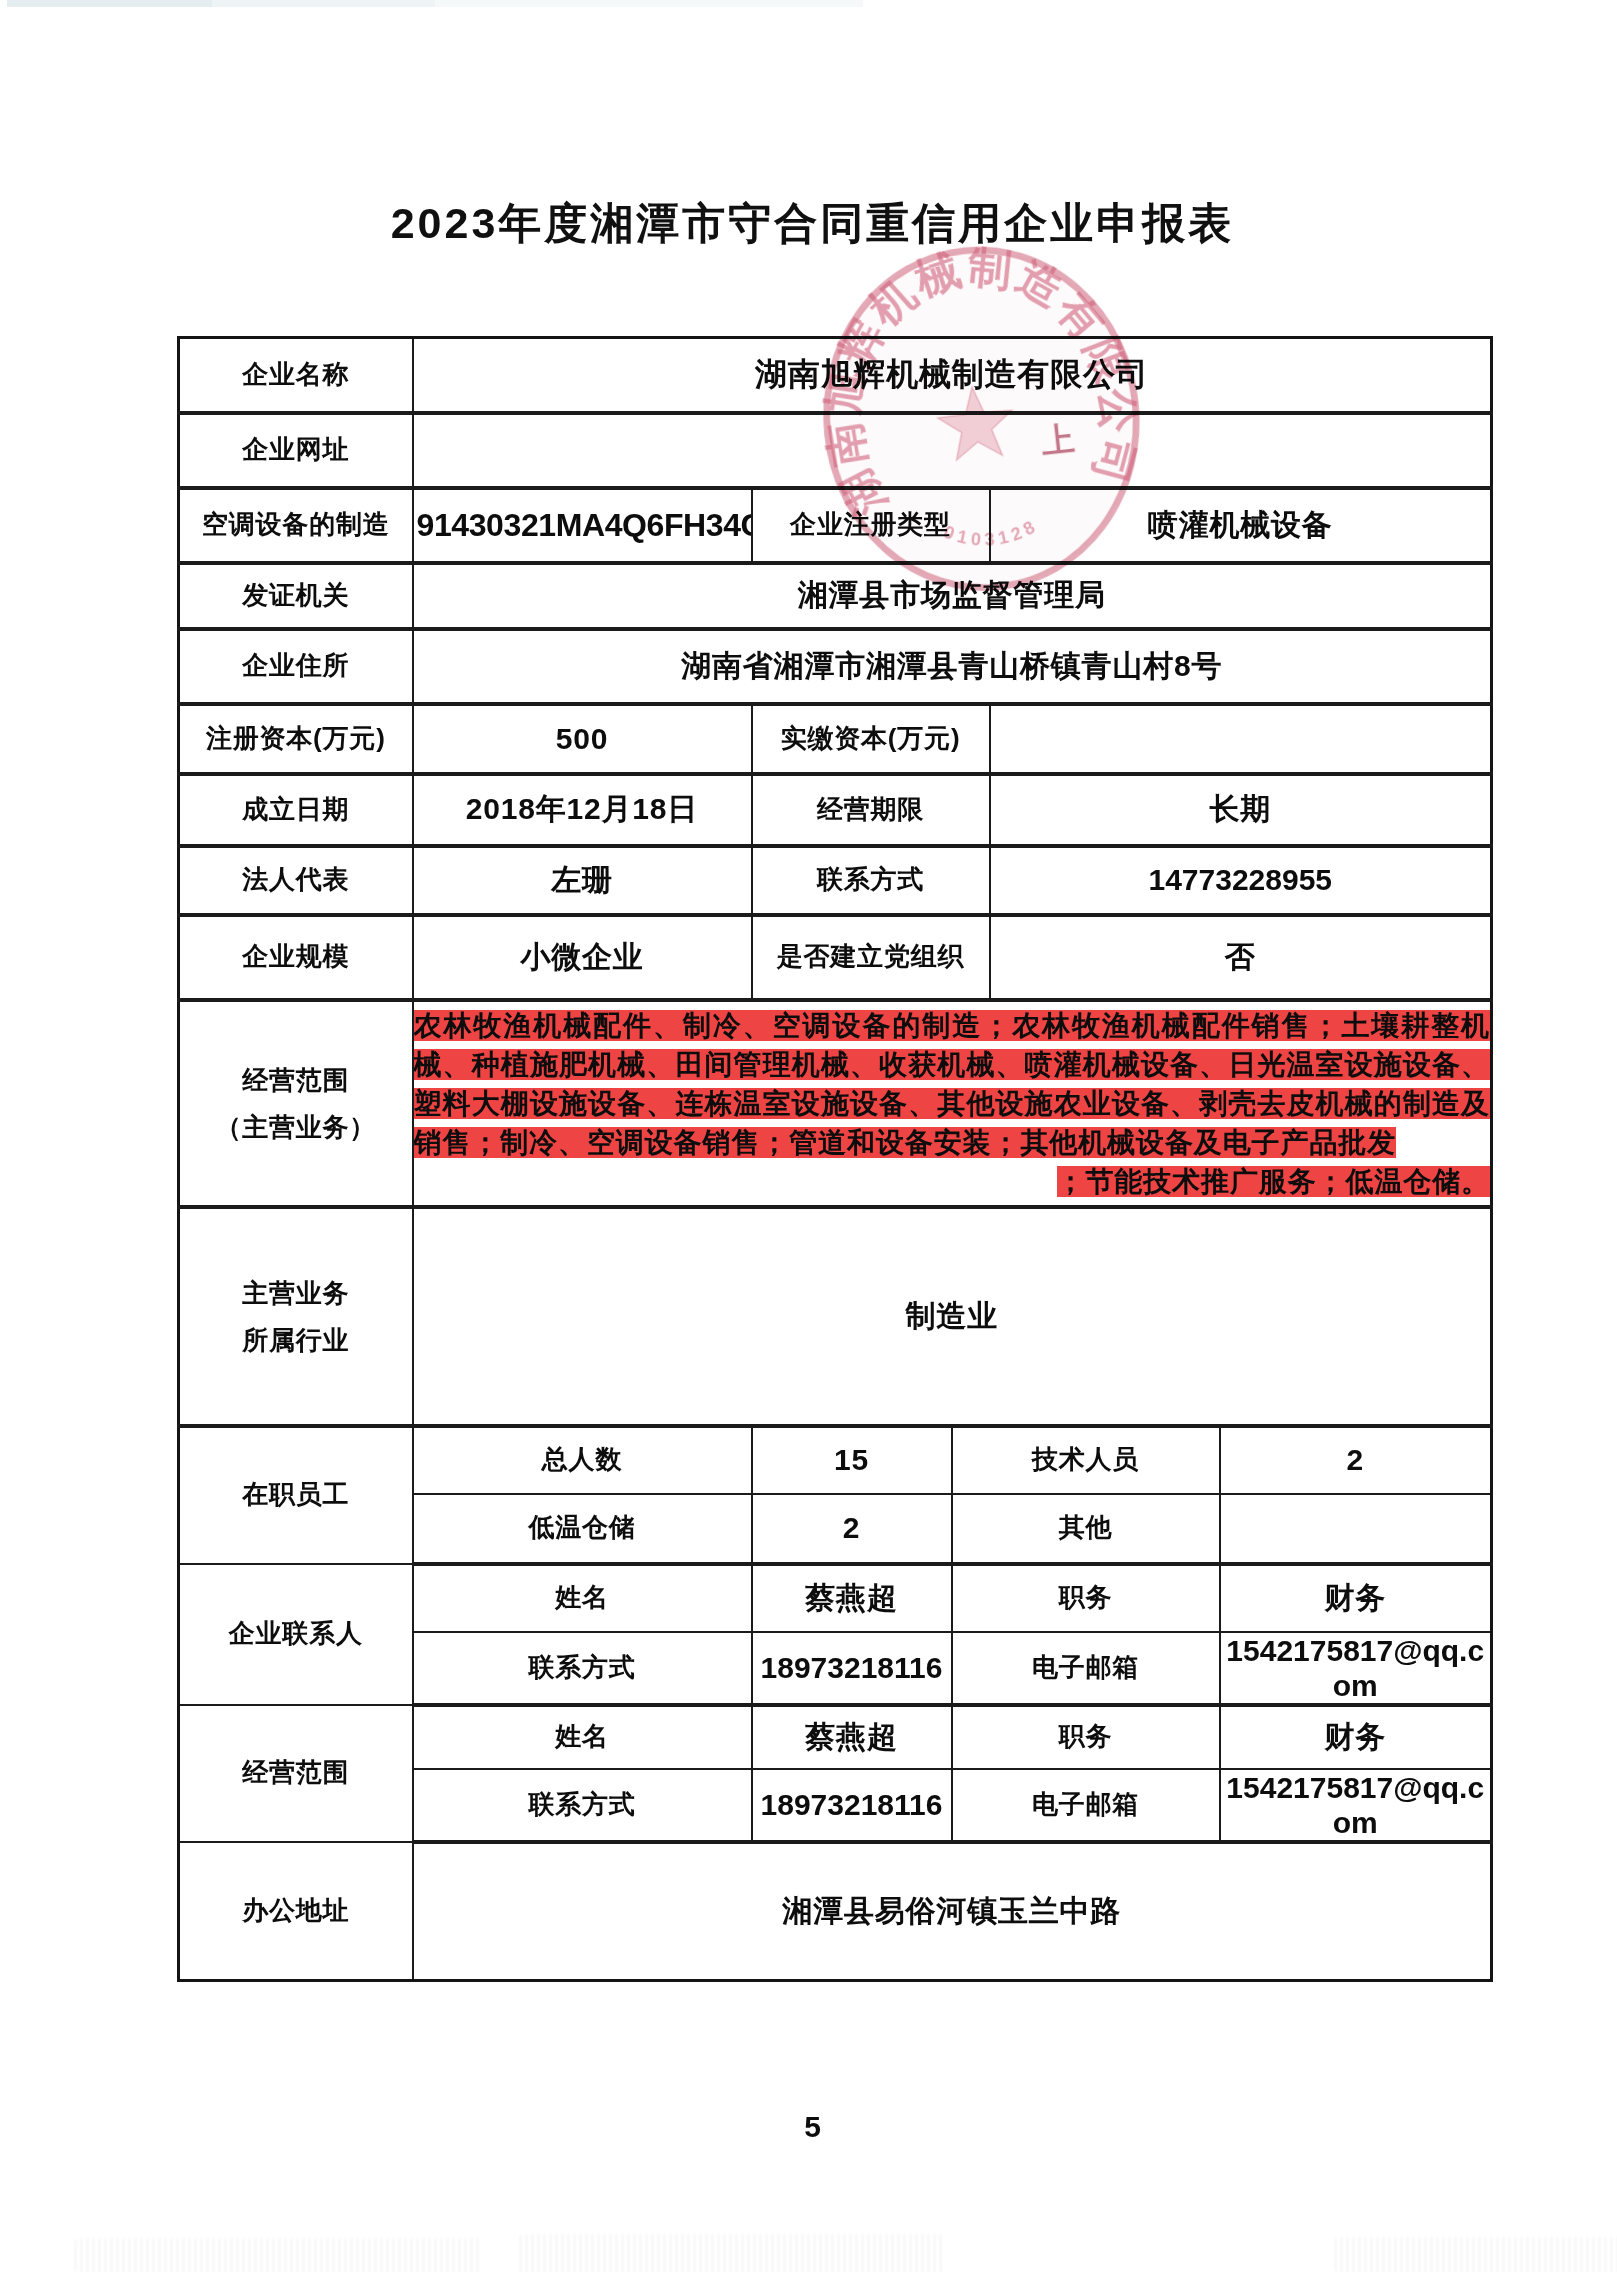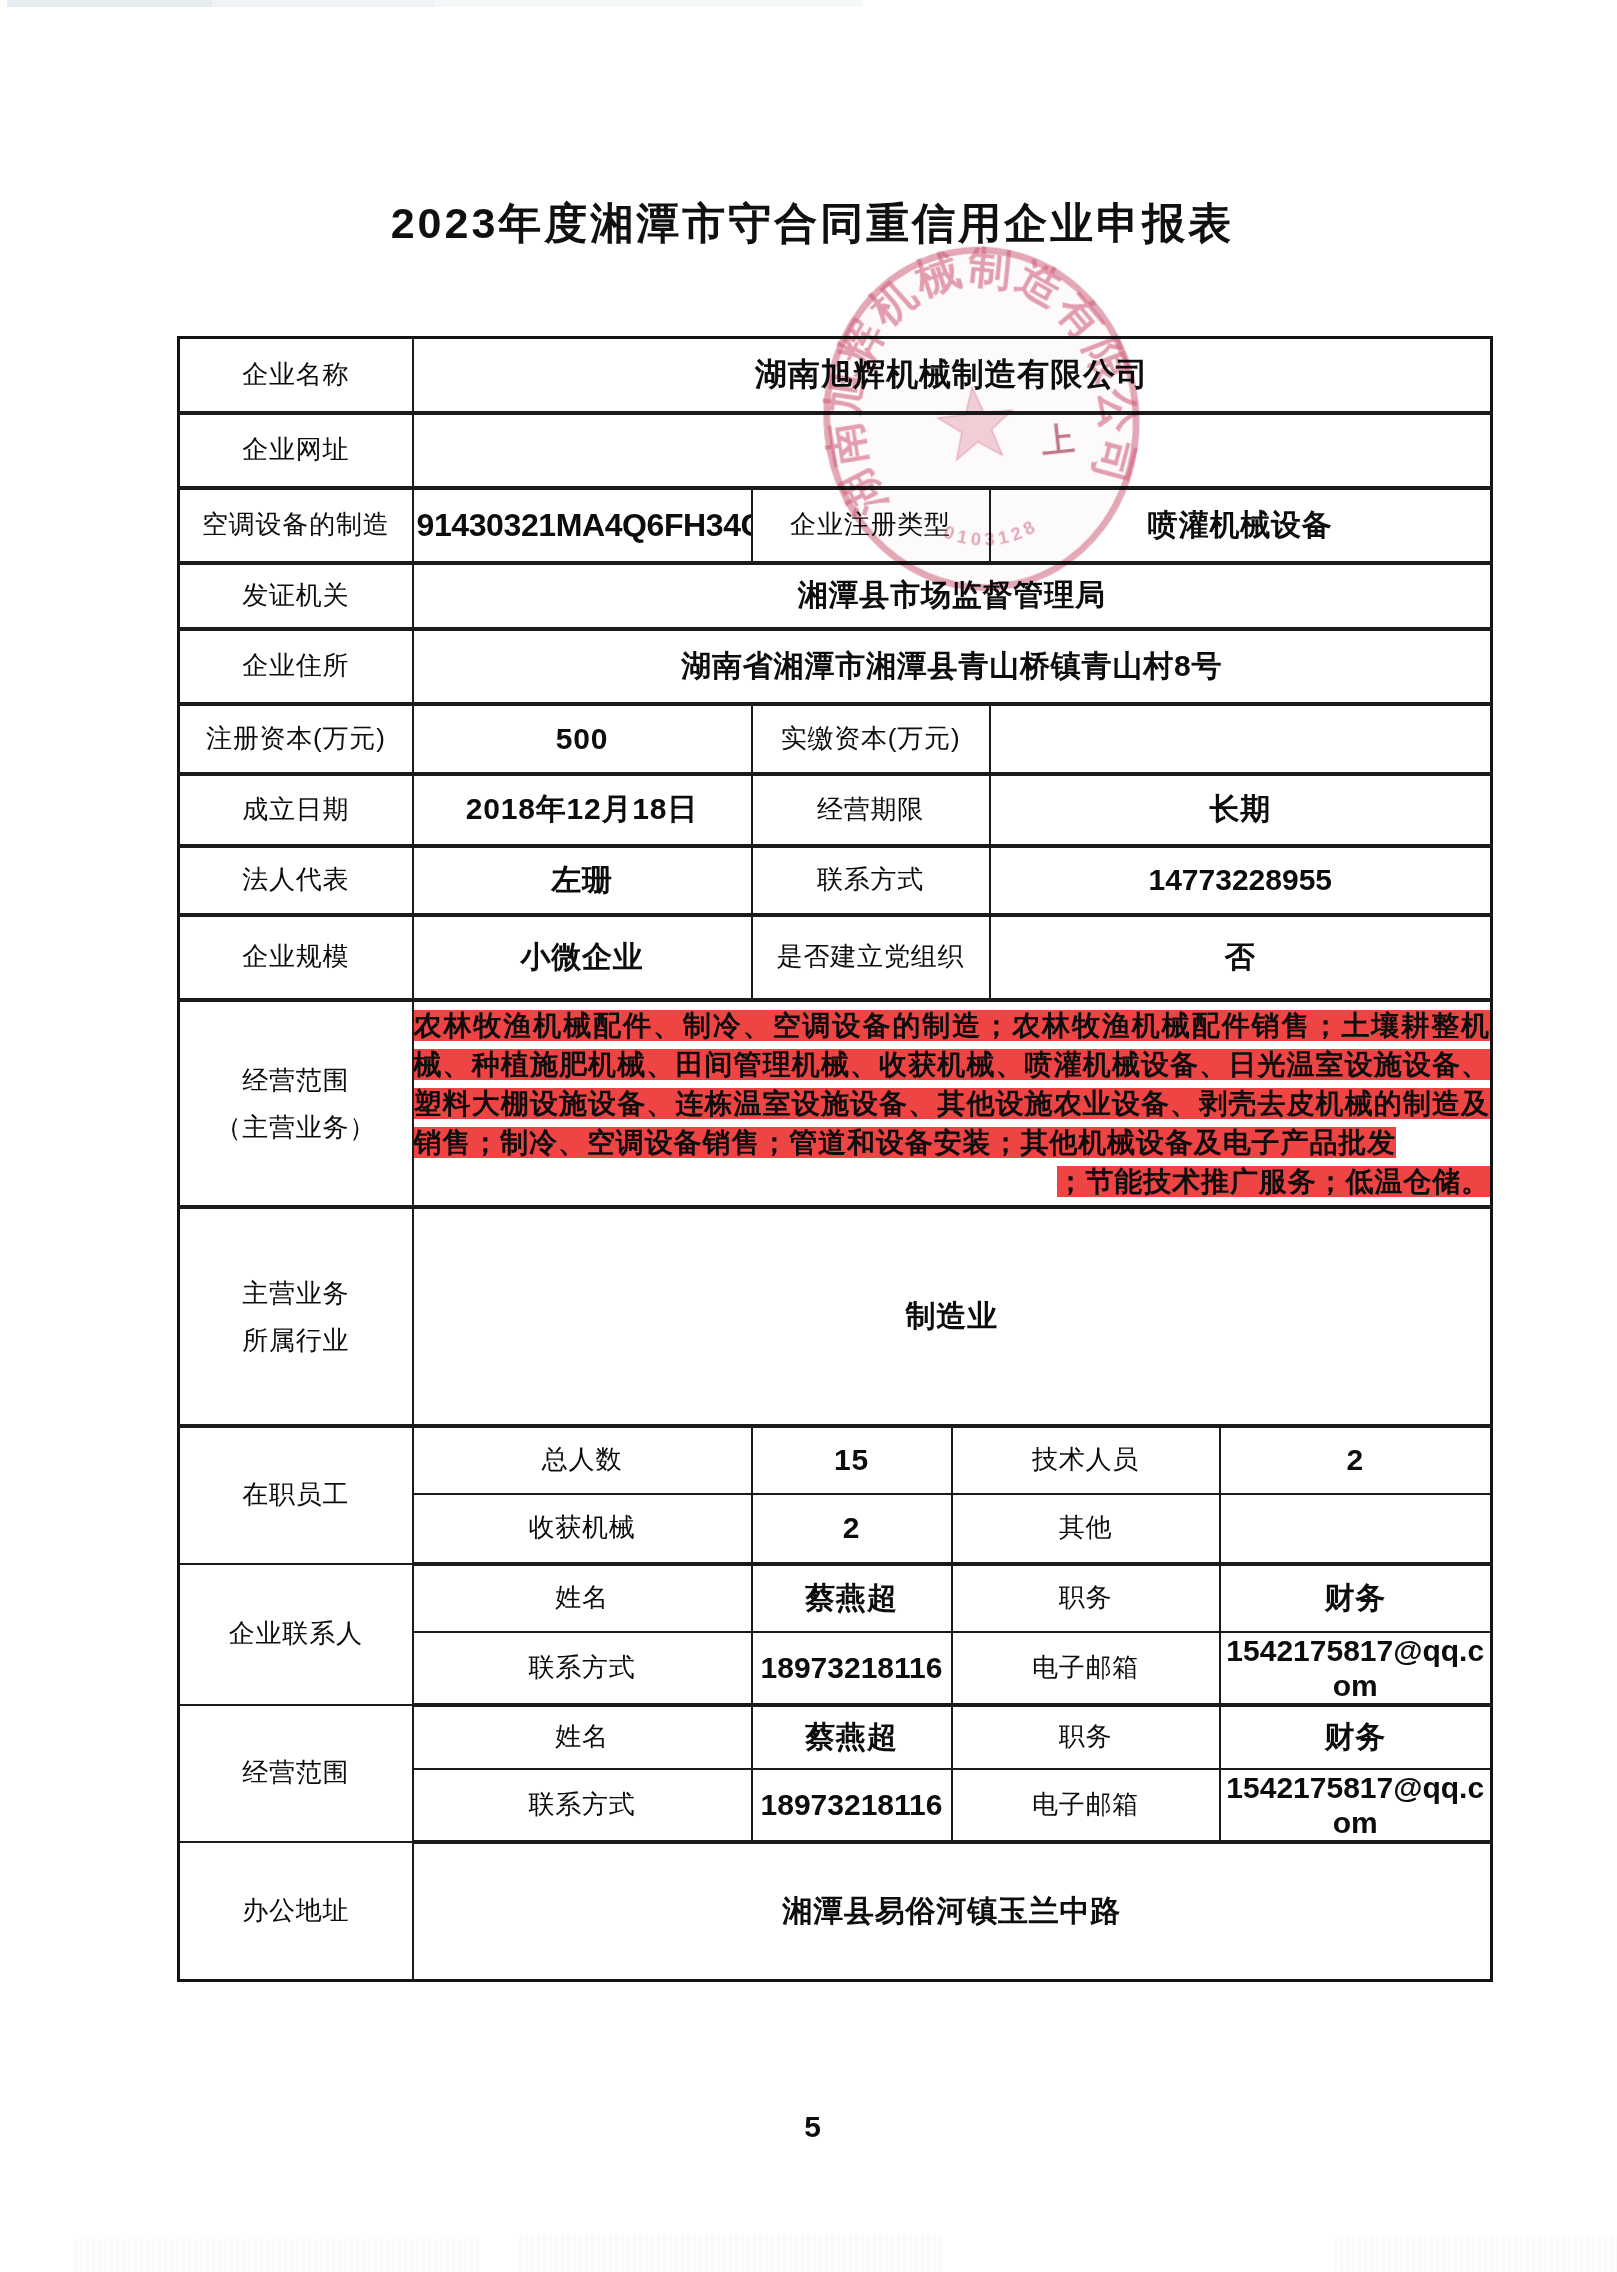--- a/index.html
+++ b/index.html
@@ -25,21 +25,21 @@
 
   .form-table{position:absolute;left:170px;top:336px;width:1312px;
     border-collapse:collapse;table-layout:fixed;border:3.8px solid #141414;}
   .form-table td{border:2.3px solid #1b1b1b;padding:0;vertical-align:middle;overflow:hidden;}
   tr.sep td{border-bottom-width:4.5px;}
 
   .rh100{height:75px}.rh88{height:66px}.rh99{height:75px}.rh93{height:70px}
   .rh95{height:72px}.rh92{height:69px}.rh113{height:85px}.rh275{height:207px}
   .rh290{height:219px}.rh90{height:68px}.rh85{height:64px}.rh96{height:72px}.rh184{height:139px}
 
-  .lbl{font-weight:normal;font-size:26px;text-align:center;letter-spacing:0.8px;line-height:1.3;}
+  .lbl{font-weight:bold;font-size:26px;text-align:center;letter-spacing:0.8px;line-height:1.3;}
   .val{font-weight:bold;font-size:30px;text-align:center;letter-spacing:0.8px;}
   .val.big{font-size:32px;}
   .val.code{font-size:32px;text-align:left;letter-spacing:-0.4px;padding-left:3px;}
   .val.phone{font-size:30px;letter-spacing:0;}
   .val.email{font-size:30px;letter-spacing:0;line-height:35px;word-break:break-all;padding:0 1.5px;}
   .two-line span{display:block;}
   .two-line{line-height:1.0;}
   .two-line span + span{margin-top:21px;}
 
   .scope-cell{padding:6px 6px 1.5px 6px;vertical-align:top;}
@@ -138,21 +138,21 @@
         <td class="val" colspan="5">制造业</td>
       </tr>
       <tr class="rh90">
         <td class="lbl" rowspan="2">在职员工</td>
         <td class="lbl">总人数</td>
         <td class="val">15</td>
         <td class="lbl" colspan="2">技术人员</td>
         <td class="val">2</td>
       </tr>
       <tr class="rh93 sep">
-        <td class="lbl">收获机械</td>
+        <td class="lbl">低温仓储</td>
         <td class="val">2</td>
         <td class="lbl" colspan="2">其他</td>
         <td class="val"></td>
       </tr>
       <tr class="rh90">
         <td class="lbl" rowspan="2">企业联系人</td>
         <td class="lbl">姓名</td>
         <td class="val">蔡燕超</td>
         <td class="lbl" colspan="2">职务</td>
         <td class="val">财务</td>

